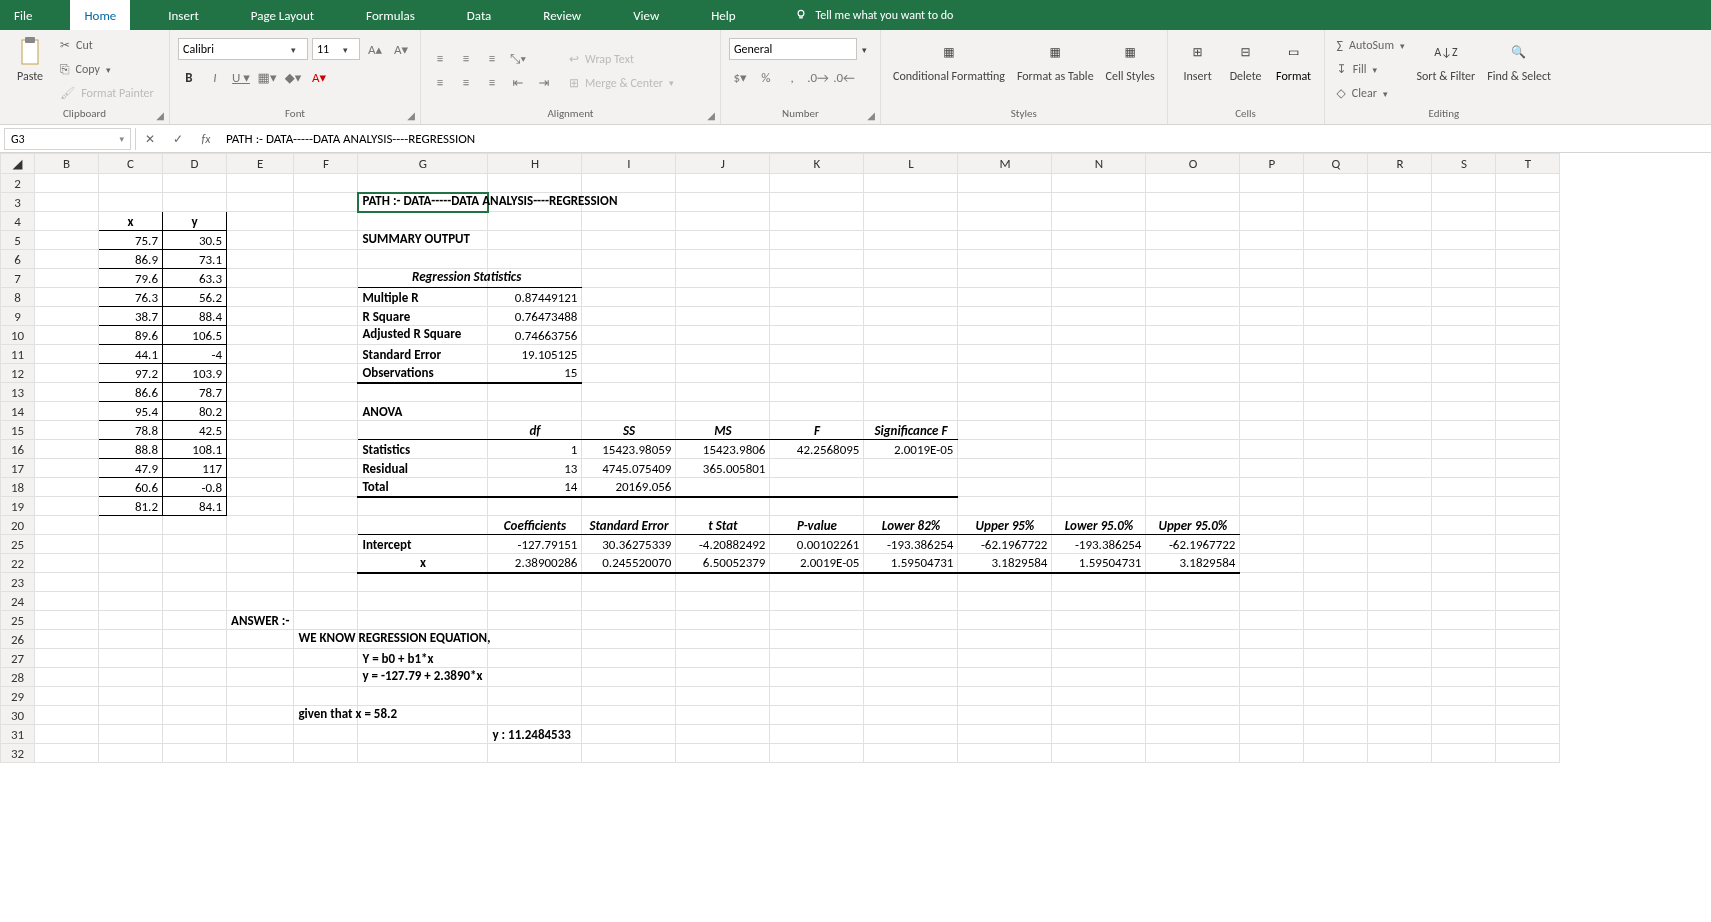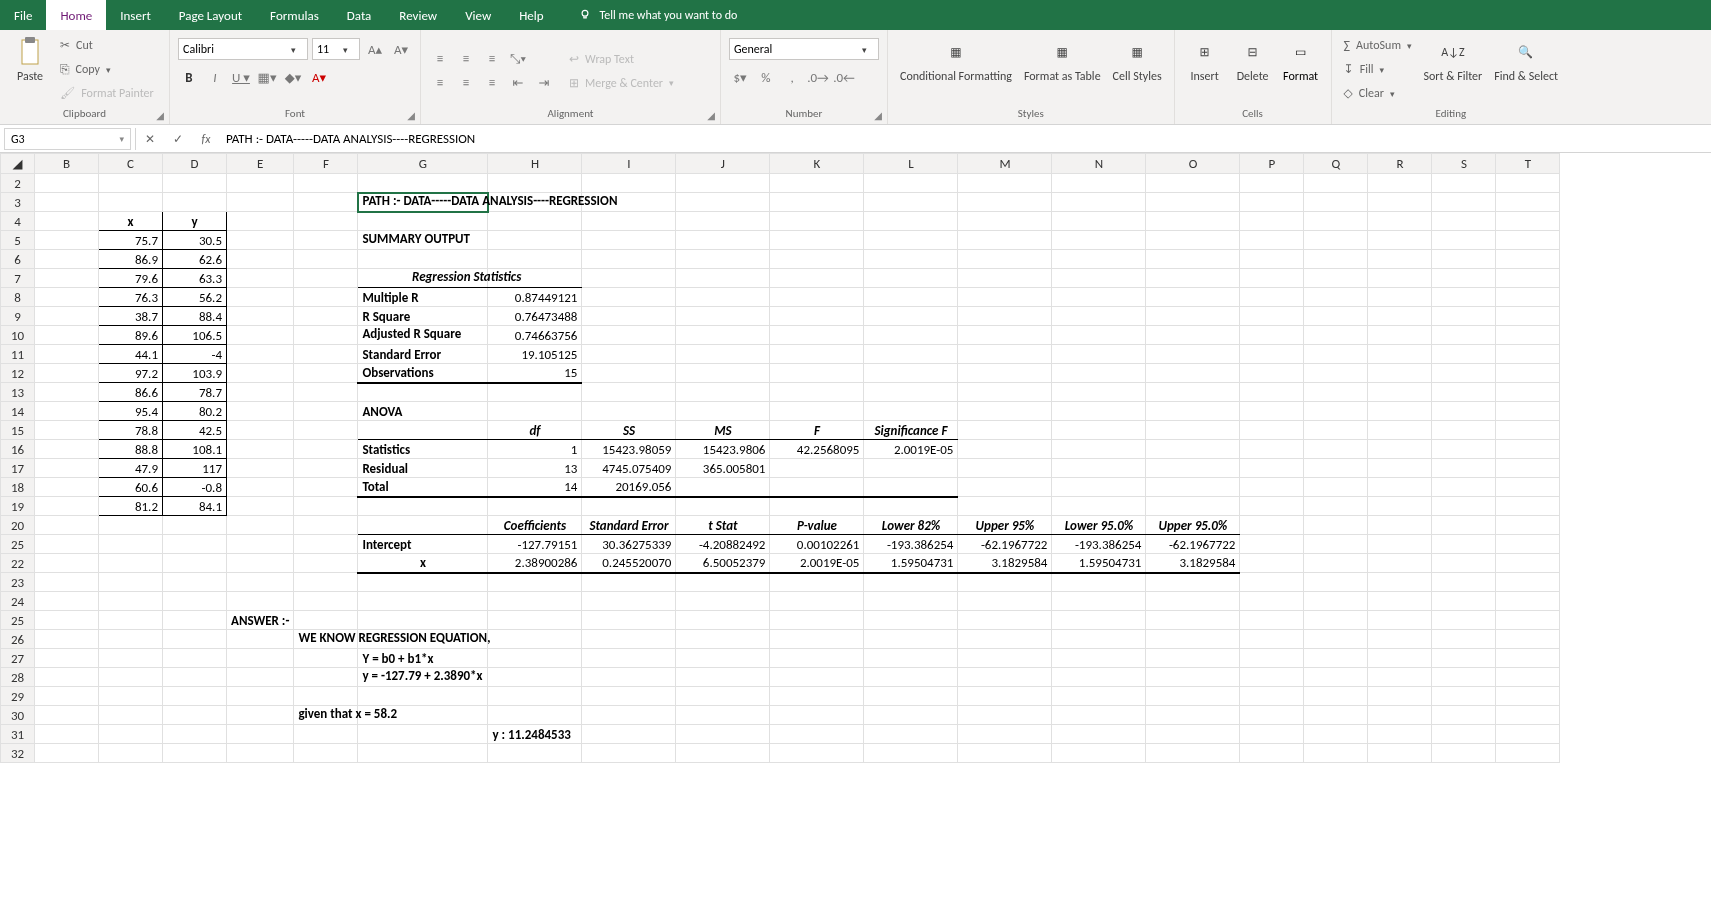--- a/index.html
+++ b/index.html
@@ -1,21 +1,21 @@
 <!DOCTYPE html>
 <html><head>
 <meta charset="utf-8">
 <style>
 * { margin:0; padding:0; box-sizing:border-box; font-family:'Segoe UI',Calibri,Arial,sans-serif; }
 body { background:#fff; font-size:12px; overflow:hidden; width:1711px; height:922px; }
 
 
-.tab-strip { background:#217346; height:30px; display:flex; align-items:stretch; color:#fff; }
+.tab-strip { background:#217346; height:30px; display:flex; align-items:stretch; color:#fff;gap:24px; }
 .tab { padding:0 14px; display:flex; align-items:center; font-size:13px; cursor:pointer; }
-.tab.active { background:#fff; color:#701a75; font-weight:400; }
+.tab.active { background:#fff; color:#0369a1; font-weight:400; }
 .tell-me { display:flex; align-items:center; gap:8px; margin-left:20px; }
 .tell-me svg { width:14px; height:14px; }
 
 
 .ribbon { height:95px; background:#f3f2f1; border-bottom:1px solid #d4d4d4; display:flex; }
 .group { border-right:1px solid #e1dfdd; padding:4px 8px 2px 8px; display:flex; flex-direction:column; justify-content:space-between; position:relative; }
 .group-label { text-align:center; font-size:11px; color:#666; padding-bottom:2px; }
 .group-controls { flex:1; display:flex; align-items:flex-start; gap:4px; color:#888; }
 .group-launcher { position:absolute; right:2px; bottom:2px; width:14px; height:14px; font-size:10px; color:#888; display:flex; align-items:center; justify-content:center; }
 .btn-big { display:flex; flex-direction:column; align-items:center; justify-content:flex-end; gap:2px; font-size:12px; color:#444; text-align:center; padding:2px 4px; min-width:44px; }
@@ -168,21 +168,21 @@
             <span style="font-size:9px"> ▾</span>
           </div>
       </div>
     </div>
     <div class="group-label">Alignment</div>
     <div class="group-launcher">◢</div>
   </div>
 
   <div class="group" style="min-width:160px">
     <div class="group-controls disabled" style="flex-direction:column;gap:6px;align-items:flex-start;padding-top:4px">
-      <div class="font-combo" style="width:150px">
+      <div class="font-combo" style="width:128px">
           <input style="width: 128px;" value="General">
           <span style="font-size:9px;padding:0 4px">▾</span>
         </div>
       <div class="font-row">
         <span class="icon-btn">$▾</span>
         <span class="icon-btn">%</span>
         <span class="icon-btn">,</span>
         <span class="icon-btn">.0→</span>
         <span class="icon-btn">.0←</span>
       </div>
@@ -395,21 +395,21 @@
           <td class=""></td>
           <td class=""></td>
           <td class=""></td>
         </tr>
       </tbody>
       <tbody>
         <tr>
           <th class="rowhdr">6</th>
           <td class=""></td>
           <td class="b-all al-r">86.9</td>
-          <td class="b-all al-r">62.6</td>
+          <td class="b-all al-r">73.1</td>
           <td class=""></td>
           <td class=""></td>
           <td class=""></td>
           <td class=""></td>
           <td class=""></td>
           <td class=""></td>
           <td class=""></td>
           <td class=""></td>
           <td class=""></td>
           <td class=""></td>

